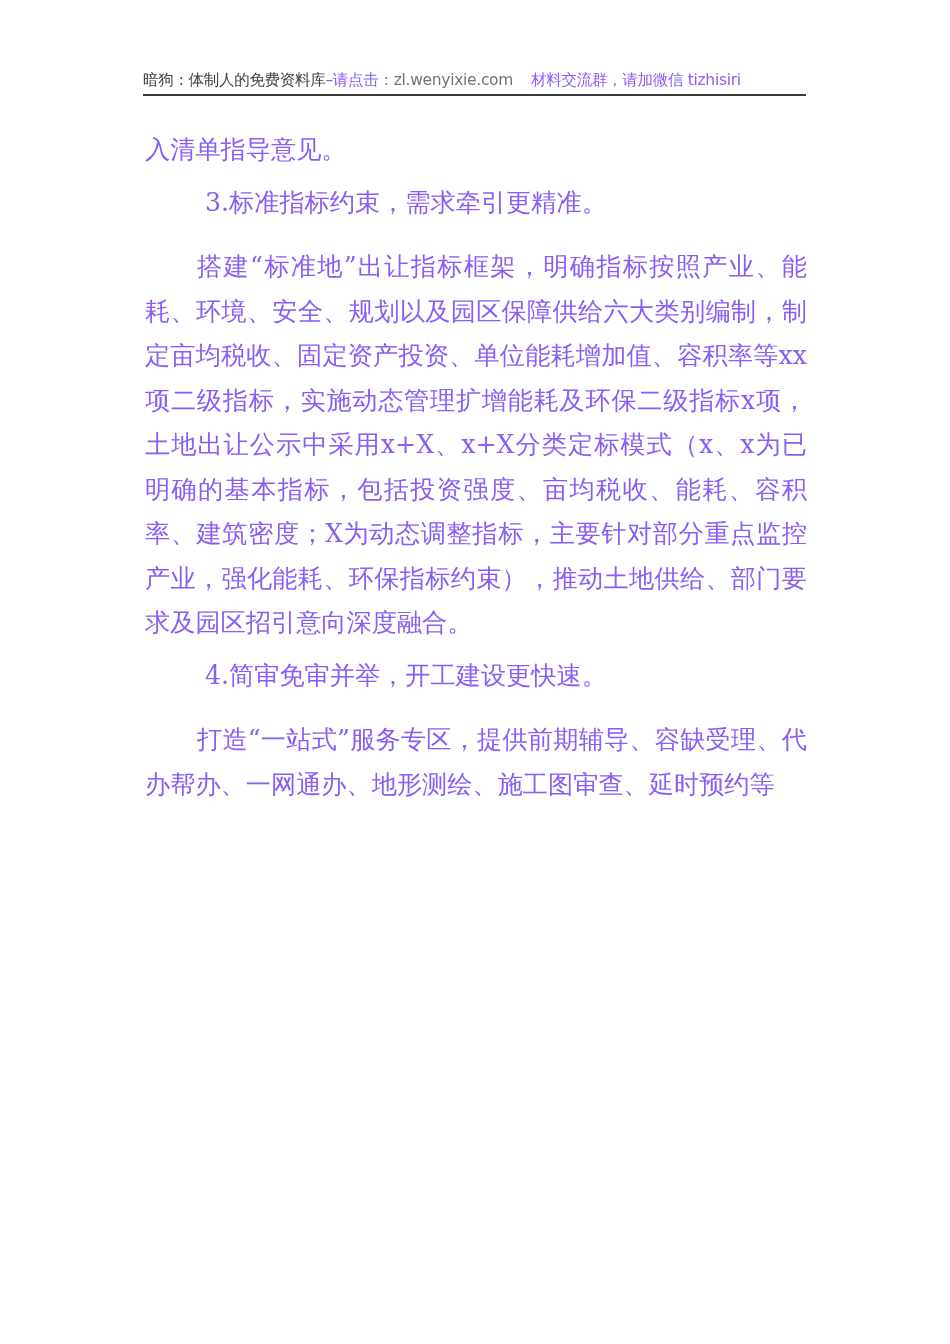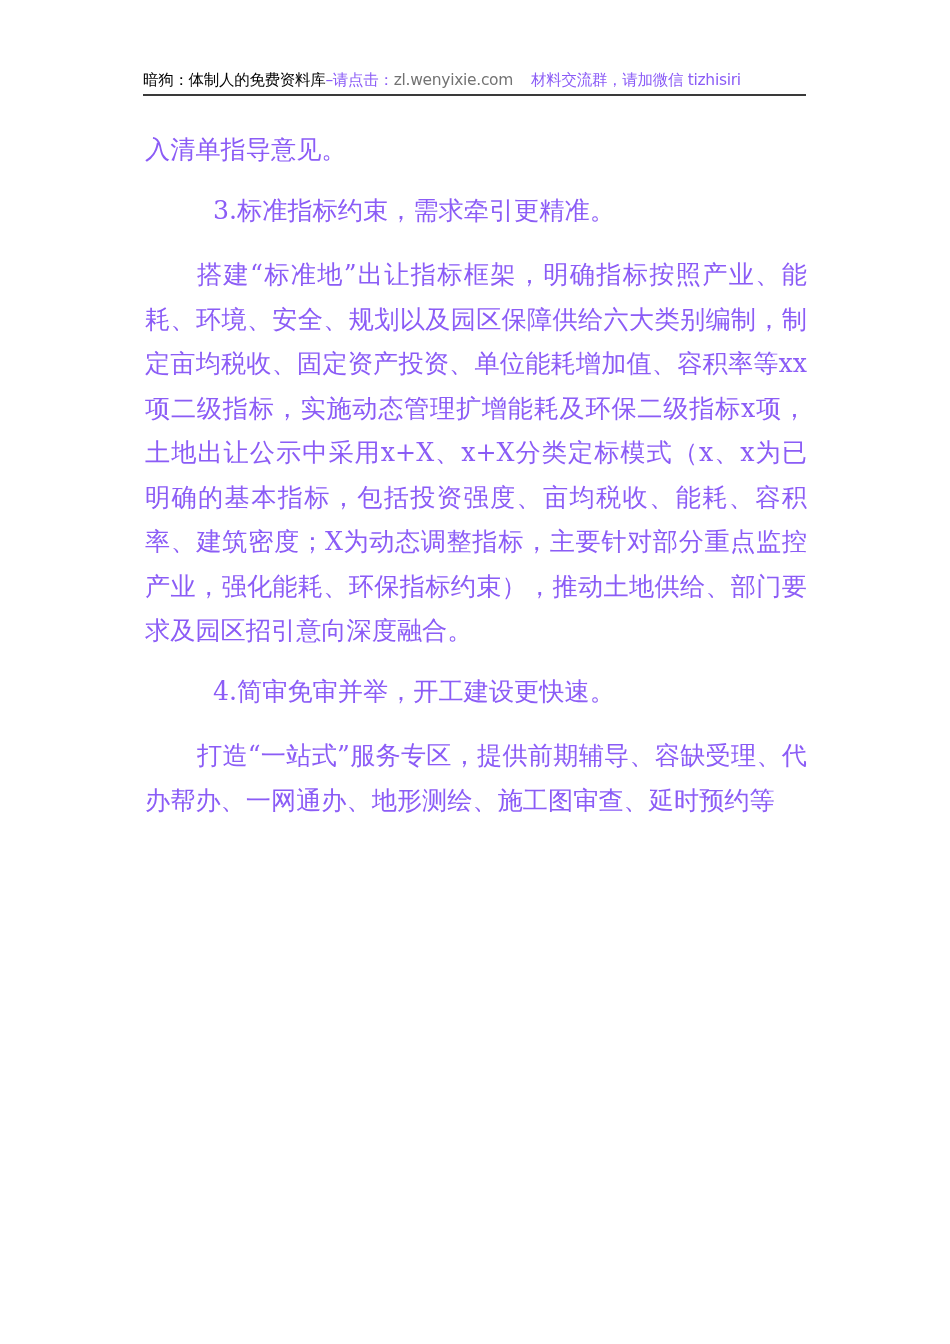--- a/index.html
+++ b/index.html
@@ -2,35 +2,35 @@
 <html><head>
 <meta charset="utf-8">
 <style>
   html, body { margin: 0; padding: 0; background: #ffffff; }
   body { width: 950px; height: 1344px; position: relative; overflow: hidden; }
   .header {
     position: absolute; left: 143px; top: 66px; width: 663px; height: 28px;
     display: flex; align-items: center; white-space: nowrap;
     font-family: "DejaVu Sans", "Liberation Sans", sans-serif; font-size: 15.5px; letter-spacing: -0.3px;
   }
-  .header .red { color: #000000; }
+  .header .red { color: #404040; }
   .header .dark { color: #8b5cf6; }
   .header .blue { color: #737373; }
   .header .gap { display: inline-block; width: 18px; }
   .header-rule {
     position: absolute; left: 143px; top: 94px; width: 663px; height: 2px; background: #3a3a3a;
   }
   .page {
     position: absolute; left: 145px; top: 128px; width: 662px;
     font-family: "DejaVu Serif", "Liberation Serif", serif; font-size: 25.2px; color: #8b5cf6;
     line-height: 44.5px;
   }
   .para { margin: 0; text-align: justify; text-align-last: left; }
   .indent { text-indent: 52px; margin-top: 20px; }
-  .heading { margin: 16px; text-indent: 52px; }
+  .heading { margin: 8px; text-indent: 52px; }
 </style>
 </head>
 <body>
 
 <div class="header">
   <span class="red">暗狗：体制人的免费资料库</span>
   <span class="dark">–请点击：</span>
   <span class="blue">zl.wenyixie.com</span>
   <span class="gap"></span>
   <span class="dark">材料交流群，请加微信 tizhisiri</span>

